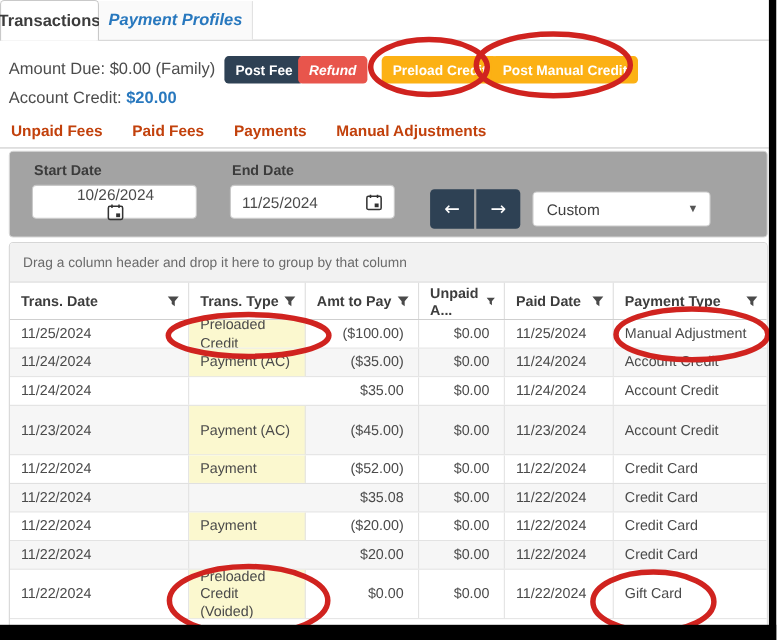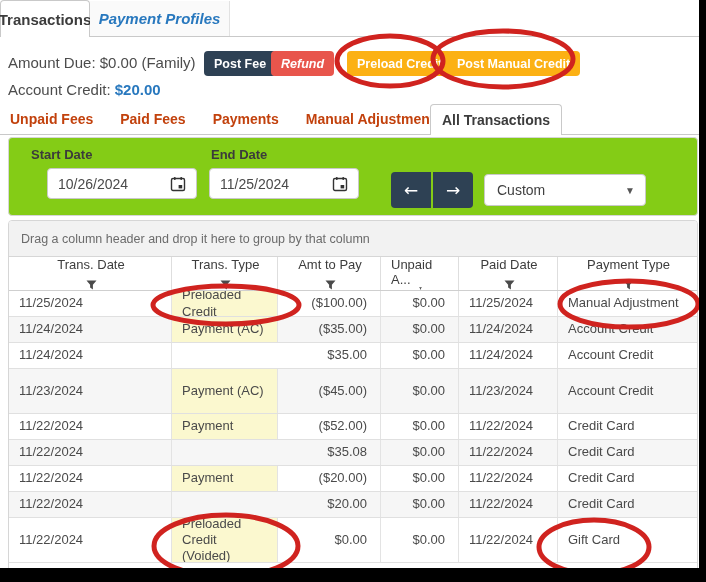--- a/index.html
+++ b/index.html
@@ -41,30 +41,30 @@
   .subtab-active {
     position:absolute; left:430px; top:104px; width:132px; height:31px; background:#fff;
     border:1px solid #c9c9c9; border-bottom:none; border-radius:4px 4px 0 0;
     display:flex; align-items:center; justify-content:center;
     font-size:14px; font-weight:bold; color:#3c3c3c; z-index:3;
   }
   .subtab-line { position:absolute; left:0; top:134px; width:699px; border-bottom:1px solid #c9c9c9; z-index:1; }
   
   .filter-panel {
     position:absolute; left:8px; top:137px; width:690px; height:79px;
-    border:1px solid #d6d6d6; border-radius:4px; background:#84cc16; z-index:2;
+    border:1px solid #d6d6d6; border-radius:4px; background:#a3a3a3; z-index:2;
   }
   .flabel { position:absolute; top:9px; font-size:13px; font-weight:bold; color:#3b3b3b; }
   .flabel.start { left:22px; } .flabel.end { left:202px; }
   .dateinput {
     position:absolute; top:30px; width:150px; height:31px; border:1px solid #c9c9c9;
     border-radius:4px; background:#fff; display:flex; align-items:center; padding:0 8px 0 10px;
     font-size:14px; color:#4a4a4a;
   }
-  .dateinput.start { left:38px; } .dateinput.end { left:200px; }
+  .dateinput.start { left:20px;flex-direction:column; } .dateinput.end { left:200px; }
   .dateinput .val { flex:1; }
   .cal-btn { width:20px; height:20px; display:flex; align-items:center; justify-content:center; cursor:pointer; }
   .nav-btn {
     position:absolute; top:34px; width:40px; height:36px; background:#2e4154; border:none;
     color:#fff; font-size:17px; cursor:pointer; display:flex; align-items:center; justify-content:center;
     font-family:"DejaVu Sans", sans-serif;
   }
   .nav-prev { left:382px; border-radius:4px 0 0 4px; }
   .nav-next { left:424px; border-radius:0 4px 4px 0; }
   .range-dd {
@@ -79,22 +79,22 @@
     position:absolute; left:8px; top:220px; width:690px; height:360px;
     border:1px solid #d6d6d6; border-radius:4px 4px 0 0; background:#fff; overflow:hidden;
   }
   .group-bar {
     height:36px; background:#f2f2f2; border-bottom:1px solid #d6d6d6;
     display:flex; align-items:center; padding:0 12px; font-size:12.5px; color:#6b6b6b;
   }
   .thead { display:flex; height:34px; border-bottom:1px solid #cfcfcf; background:#fff; }
   .th {
     display:flex; align-items:center; justify-content:space-between;
-    padding:0 8px 0 10px; font-weight:normal; font-size:13px; color:#3d3d3d;
-    border-right:1px solid #dedede; cursor:pointer;flex-direction:column;
+    padding:0 8px 0 10px; font-weight:bold; font-size:13px; color:#3d3d3d;
+    border-right:1px solid #dedede; cursor:pointer;
   }
   .th:last-child { border-right:none; }
   .tr { display:flex; height:26px; border-bottom:1px solid #e0e0e0; background:#fff; }
   .tr.alt { background:#f6f6f6; }
   .tr.tall { height:45px; }
   .td {
     display:flex; align-items:center; padding:0 10px; font-size:13px; color:#4a4a4a;
     border-right:1px solid #e3e3e3; overflow:hidden; line-height:1.25;
   }
   .td:last-child { border-right:none; }
@@ -135,23 +135,20 @@
   <div class="credit-line">
     <span>Account Credit:</span>
     <b>$20.00</b>
   </div>
 
   <div class="subtabs">
     <span class="subtab-link">Unpaid Fees</span>
     <span class="subtab-link">Paid Fees</span>
     <span class="subtab-link">Payments</span>
     <span class="subtab-link">Manual Adjustments</span>
-  </div>
-  <div class="subtab-active">
-    <span>All Transactions</span>
   </div>
   <div class="subtab-line"></div>
 
   <div class="filter-panel">
     <div class="flabel start">Start Date</div>
     <div class="dateinput start">
       <span class="val">10/26/2024</span>
       <span class="cal-btn">
         <svg class="icon-svg" width="16" height="16" viewBox="0 0 16 16">
             <rect x="1.5" y="2.5" width="13" height="12" rx="1.5" fill="none" stroke="#333" stroke-width="1.4"></rect>

